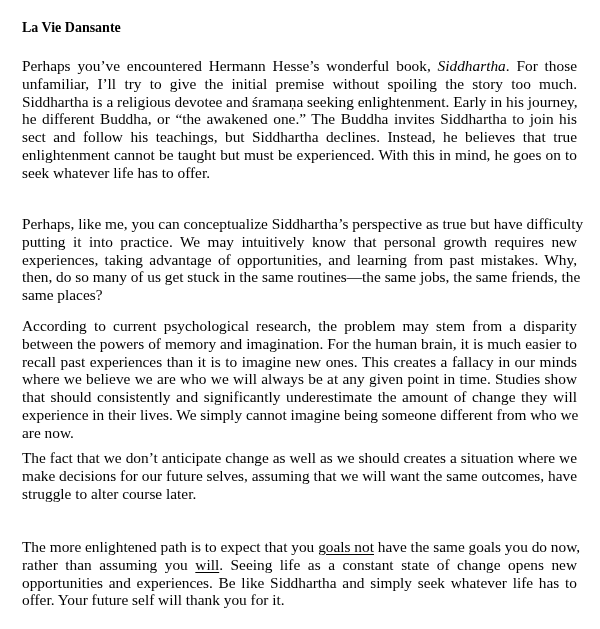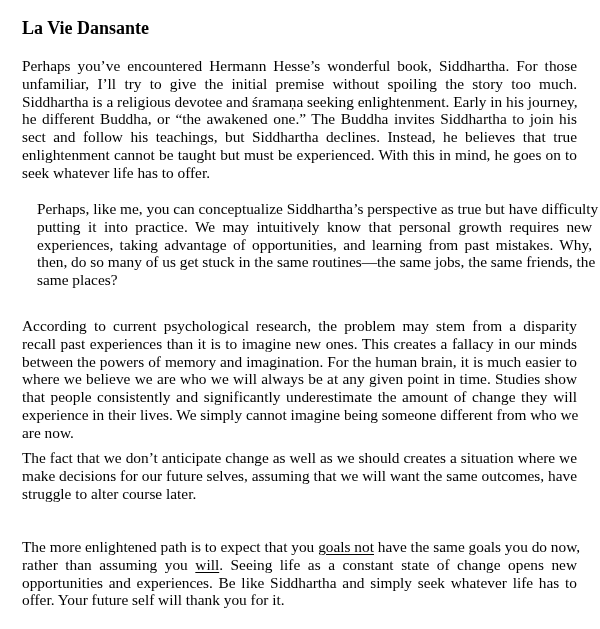--- a/index.html
+++ b/index.html
@@ -19,21 +19,21 @@
       position: absolute;
       left: 22px;
       top: 0;
       width: 555px;
     }
     .title {
       position: absolute;
       left: 0;
       top: 17px;
       margin: 0;
-      font-size: 18px;
+      font-size: 14px;
       font-weight: bold;
       line-height: 22px;
       white-space: nowrap;
     }
     .para {
       position: absolute;
       left: 0;
       width: 555px;
       margin: 0;
       font-size: 15.35px;
@@ -44,24 +44,24 @@
       line-height: 17.8px;
       white-space: nowrap;
       text-align: justify;
       text-align-last: justify;
     }
     .line.last {
       text-align: center;
       text-align-last: left;
     }
     .line span { white-space: pre; }
-    .it { }
+    .it { font-style: italic; }
     .ul { text-decoration: underline; text-underline-offset: 2px; }
     #p1 { top: 57px; }
-    #p2 { top: 200px; margin-left: 15px; }
+    #p2 { top: 215px; }
     #p3 { top: 317px; }
     #p4 { top: 449px; }
     #p5 { top: 538px; }
   </style>
 </head>
 <body>
 
 <div class="page">
 
   <h1 class="title">La Vie Dansante</h1>
@@ -79,24 +79,24 @@
   <div class="para" id="p2">
     <span class="line">Perhaps, like me, you can conceptualize Siddhartha’s perspective as true but have difficulty</span>
     <span class="line">putting it into practice. We may intuitively know that personal growth requires new</span>
     <span class="line">experiences, taking advantage of opportunities, and learning from past mistakes. Why,</span>
     <span class="line">then, do so many of us get stuck in the same routines—the same jobs, the same friends, the</span>
     <span class="line last">same places?</span>
   </div>
 
   <div class="para" id="p3">
     <span class="line">According to current psychological research, the problem may stem from a disparity</span>
+    <span class="line">between the powers of memory and imagination. For the human brain, it is much easier to</span>
     <span class="line">recall past experiences than it is to imagine new ones. This creates a fallacy in our minds</span>
-    <span class="line">between the powers of memory and imagination. For the human brain, it is much easier to</span>
     <span class="line">where we believe we are who we will always be at any given point in time. Studies show</span>
-    <span class="line">that people consistently and significantly underestimate the amount of change they will</span>
+    <span class="line">that should consistently and significantly underestimate the amount of change they will</span>
     <span class="line">experience in their lives. We simply cannot imagine being someone different from who we</span>
     <span class="line last">are now.</span>
   </div>
 
   <div class="para" id="p4">
     <span class="line">The fact that we don’t anticipate change as well as we should creates a situation where we</span>
     <span class="line">make decisions for our future selves, assuming that we will want the same outcomes, have</span>
     <span class="line last">struggle to alter course later.</span>
   </div>
 

